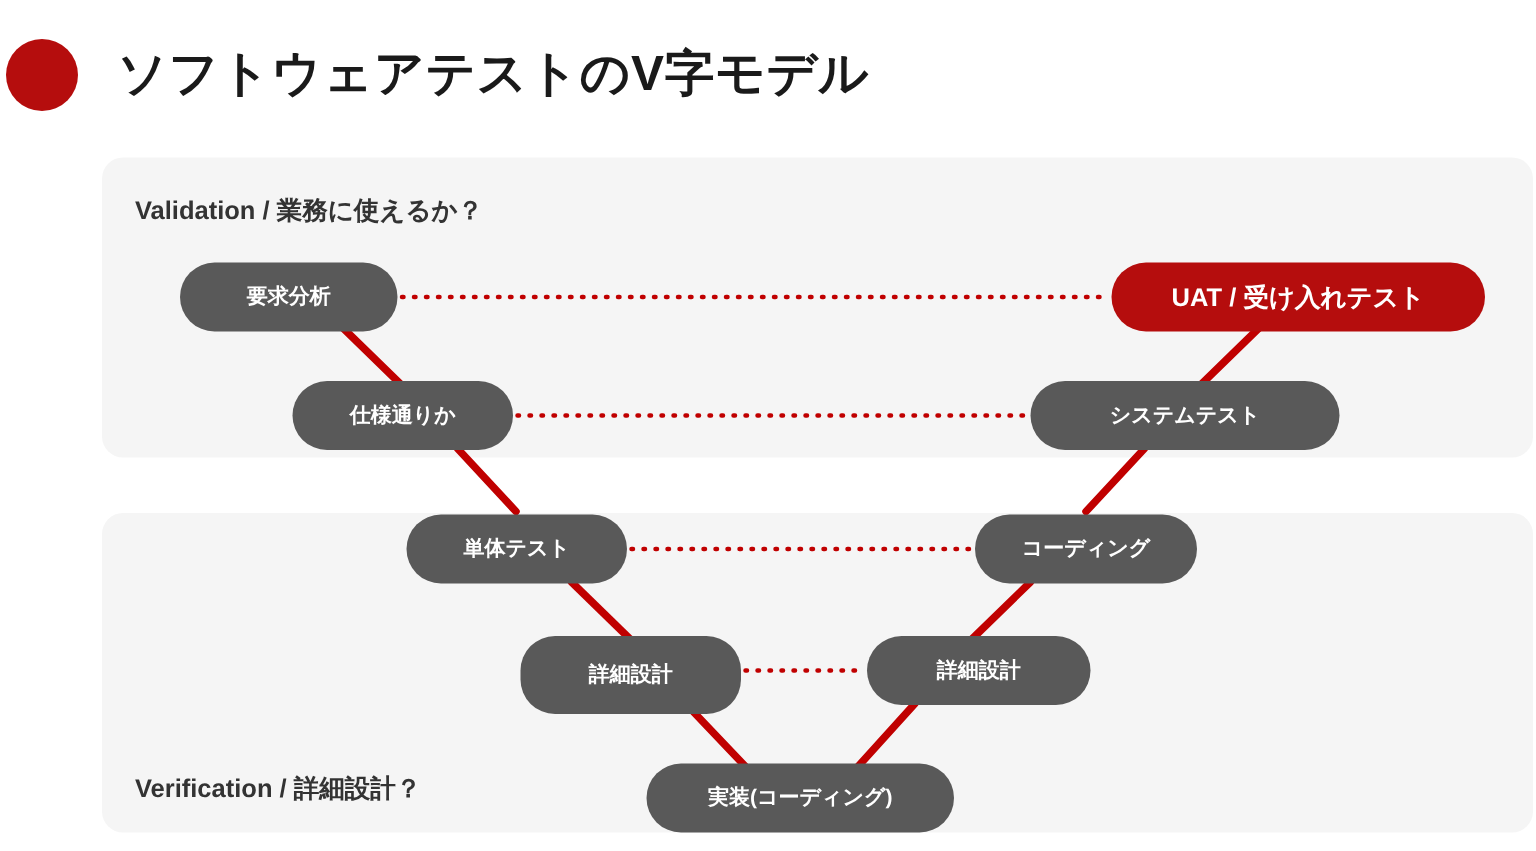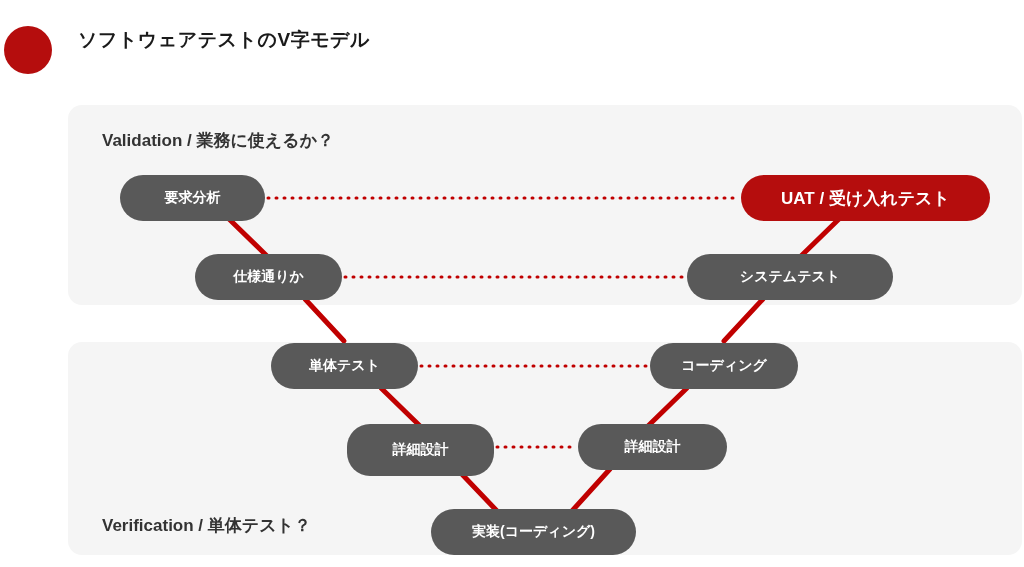--- a/index.html
+++ b/index.html
@@ -30,21 +30,21 @@
     top: 26px;
     width: 48px;
     height: 48px;
     border-radius: 50%;
     background: #B50D0D;
   }
   #title-text {
     position: absolute;
     left: 78px;
     top: 27px;
-    font-size: 19px;
+    font-size: 33px;
     font-weight: bold;
     letter-spacing: 0.5px;
     color: #1a1a1a;
     white-space: nowrap;
   }
 
   
   .panel {
     position: absolute;
     background: #F5F5F5;
@@ -61,21 +61,20 @@
     top: 342px;
     width: 954px;
     height: 213px;
   }
   .panel-label {
     position: absolute;
     font-size: 17px;
     font-weight: bold;
     color: #333333;
     white-space: nowrap;
-    margin-left: 12px;
   }
   #validation-label {
     left: 90px;
     top: 129px;
   }
   #verification-label {
     left: 90px;
     top: 514px;
   }
 
@@ -121,21 +120,21 @@
 
 <div id="title-bar">
   <div id="title-bullet"></div>
   <div id="title-text">ソフトウェアテストのV字モデル</div>
 </div>
 
 <div id="validation-panel" class="panel"></div>
 <div id="verification-panel" class="panel"></div>
 
 <div id="validation-label" class="panel-label">Validation / 業務に使えるか？</div>
-<div id="verification-label" class="panel-label">Verification / 単体テスト？</div>
+<div id="verification-label" class="panel-label">Verification / 詳細設計？</div>
 
 <svg id="connectors" viewBox="0 0 1024 567">
 
   <line x1="268" y1="198" x2="738" y2="198" stroke="#C00000" stroke-width="3" stroke-linecap="round" stroke-dasharray="1 7"></line>
   <line x1="345" y1="277" x2="684" y2="277" stroke="#C00000" stroke-width="3" stroke-linecap="round" stroke-dasharray="1 7"></line>
   <line x1="421" y1="366" x2="647" y2="366" stroke="#C00000" stroke-width="3" stroke-linecap="round" stroke-dasharray="1 7"></line>
   <line x1="497" y1="447" x2="575" y2="447" stroke="#C00000" stroke-width="3" stroke-linecap="round" stroke-dasharray="1 7"></line>
 
   <line x1="229" y1="219" x2="268" y2="257" stroke="#C00000" stroke-width="5" stroke-linecap="round"></line>
   <line x1="305" y1="299" x2="344" y2="341" stroke="#C00000" stroke-width="5" stroke-linecap="round"></line>

